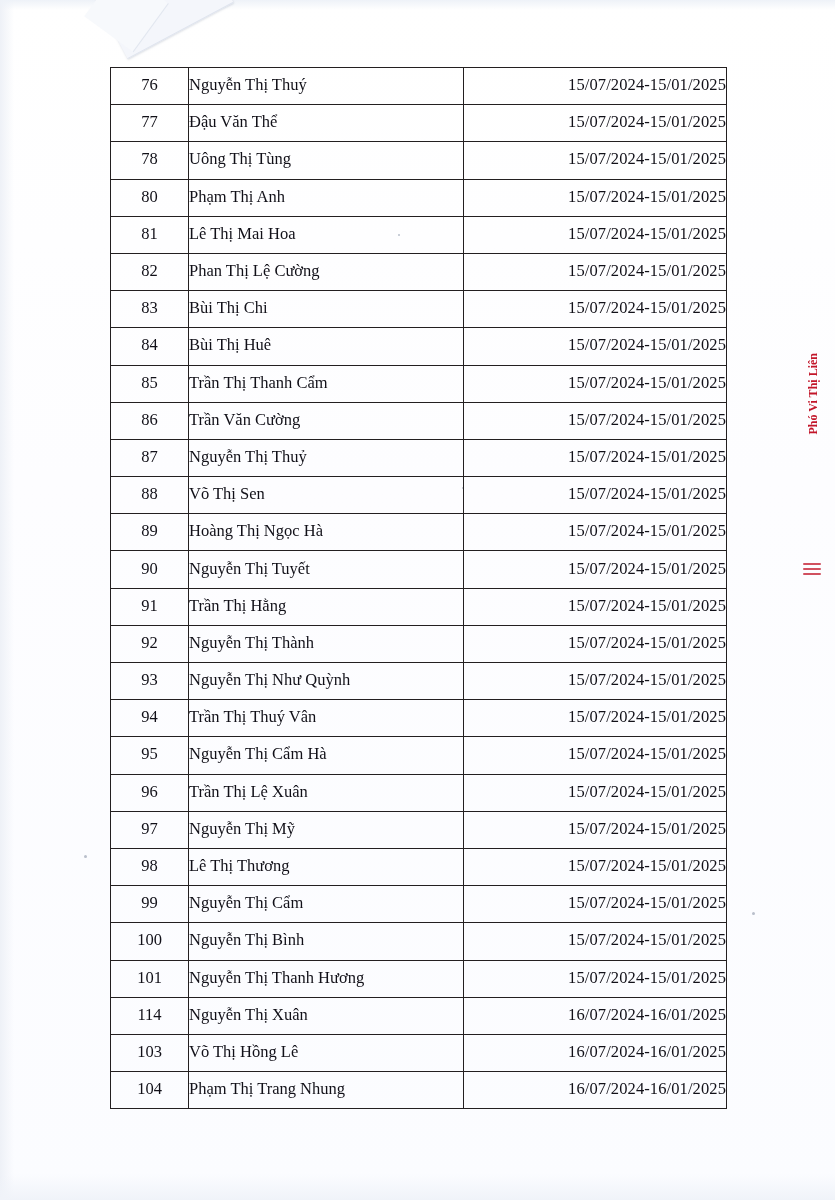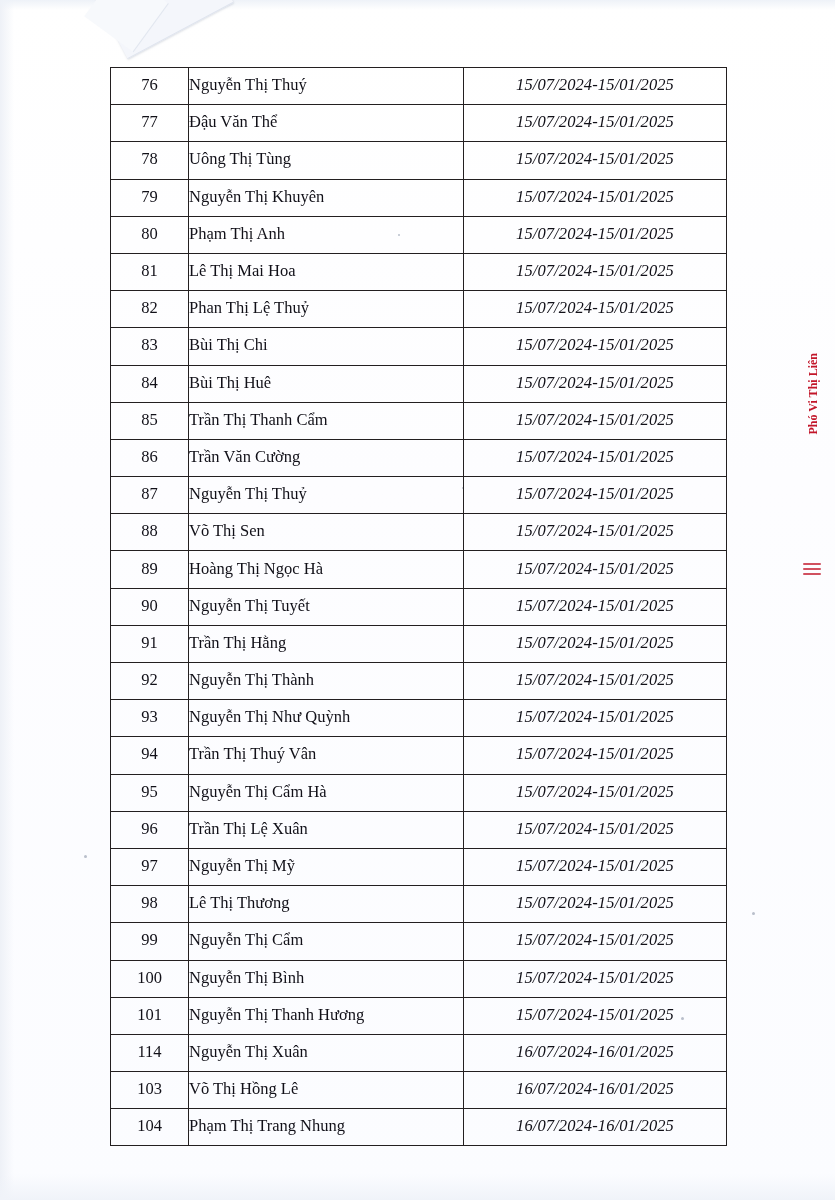--- a/index.html
+++ b/index.html
@@ -96,23 +96,22 @@
     width: 77px;
     text-align: center;
   }
   td.col-name {
     width: 274px;
     text-align: left;
     padding-left: 14px;
   }
   td.col-period {
     width: 262px;
-    text-align: center;
+    text-align: right;
     letter-spacing: 0.1px;
-    font-style: italic;
   }
 
   
   .margin-note {
     position: absolute;
     right: 10px;
     top: 415px;
     width: 26px;
     color: #c2162a;
     font-family: "Liberation Serif", serif;
@@ -173,37 +172,32 @@
           <td class="col-stt">77</td>
           <td class="col-name">Đậu Văn Thể</td>
           <td class="col-period">15/07/2024-15/01/2025</td>
         </tr>
         <tr>
           <td class="col-stt">78</td>
           <td class="col-name">Uông Thị Tùng</td>
           <td class="col-period">15/07/2024-15/01/2025</td>
         </tr>
         <tr>
-          <td class="col-stt">79</td>
-          <td class="col-name">Nguyễn Thị Khuyên</td>
-          <td class="col-period">15/07/2024-15/01/2025</td>
-        </tr>
-        <tr>
           <td class="col-stt">80</td>
           <td class="col-name">Phạm Thị Anh</td>
           <td class="col-period">15/07/2024-15/01/2025</td>
         </tr>
         <tr>
           <td class="col-stt">81</td>
           <td class="col-name">Lê Thị Mai Hoa</td>
           <td class="col-period">15/07/2024-15/01/2025</td>
         </tr>
         <tr>
           <td class="col-stt">82</td>
-          <td class="col-name">Phan Thị Lệ Thuỷ</td>
+          <td class="col-name">Phan Thị Lệ Cường</td>
           <td class="col-period">15/07/2024-15/01/2025</td>
         </tr>
         <tr>
           <td class="col-stt">83</td>
           <td class="col-name">Bùi Thị Chi</td>
           <td class="col-period">15/07/2024-15/01/2025</td>
         </tr>
         <tr>
           <td class="col-stt">84</td>
           <td class="col-name">Bùi Thị Huê</td>

